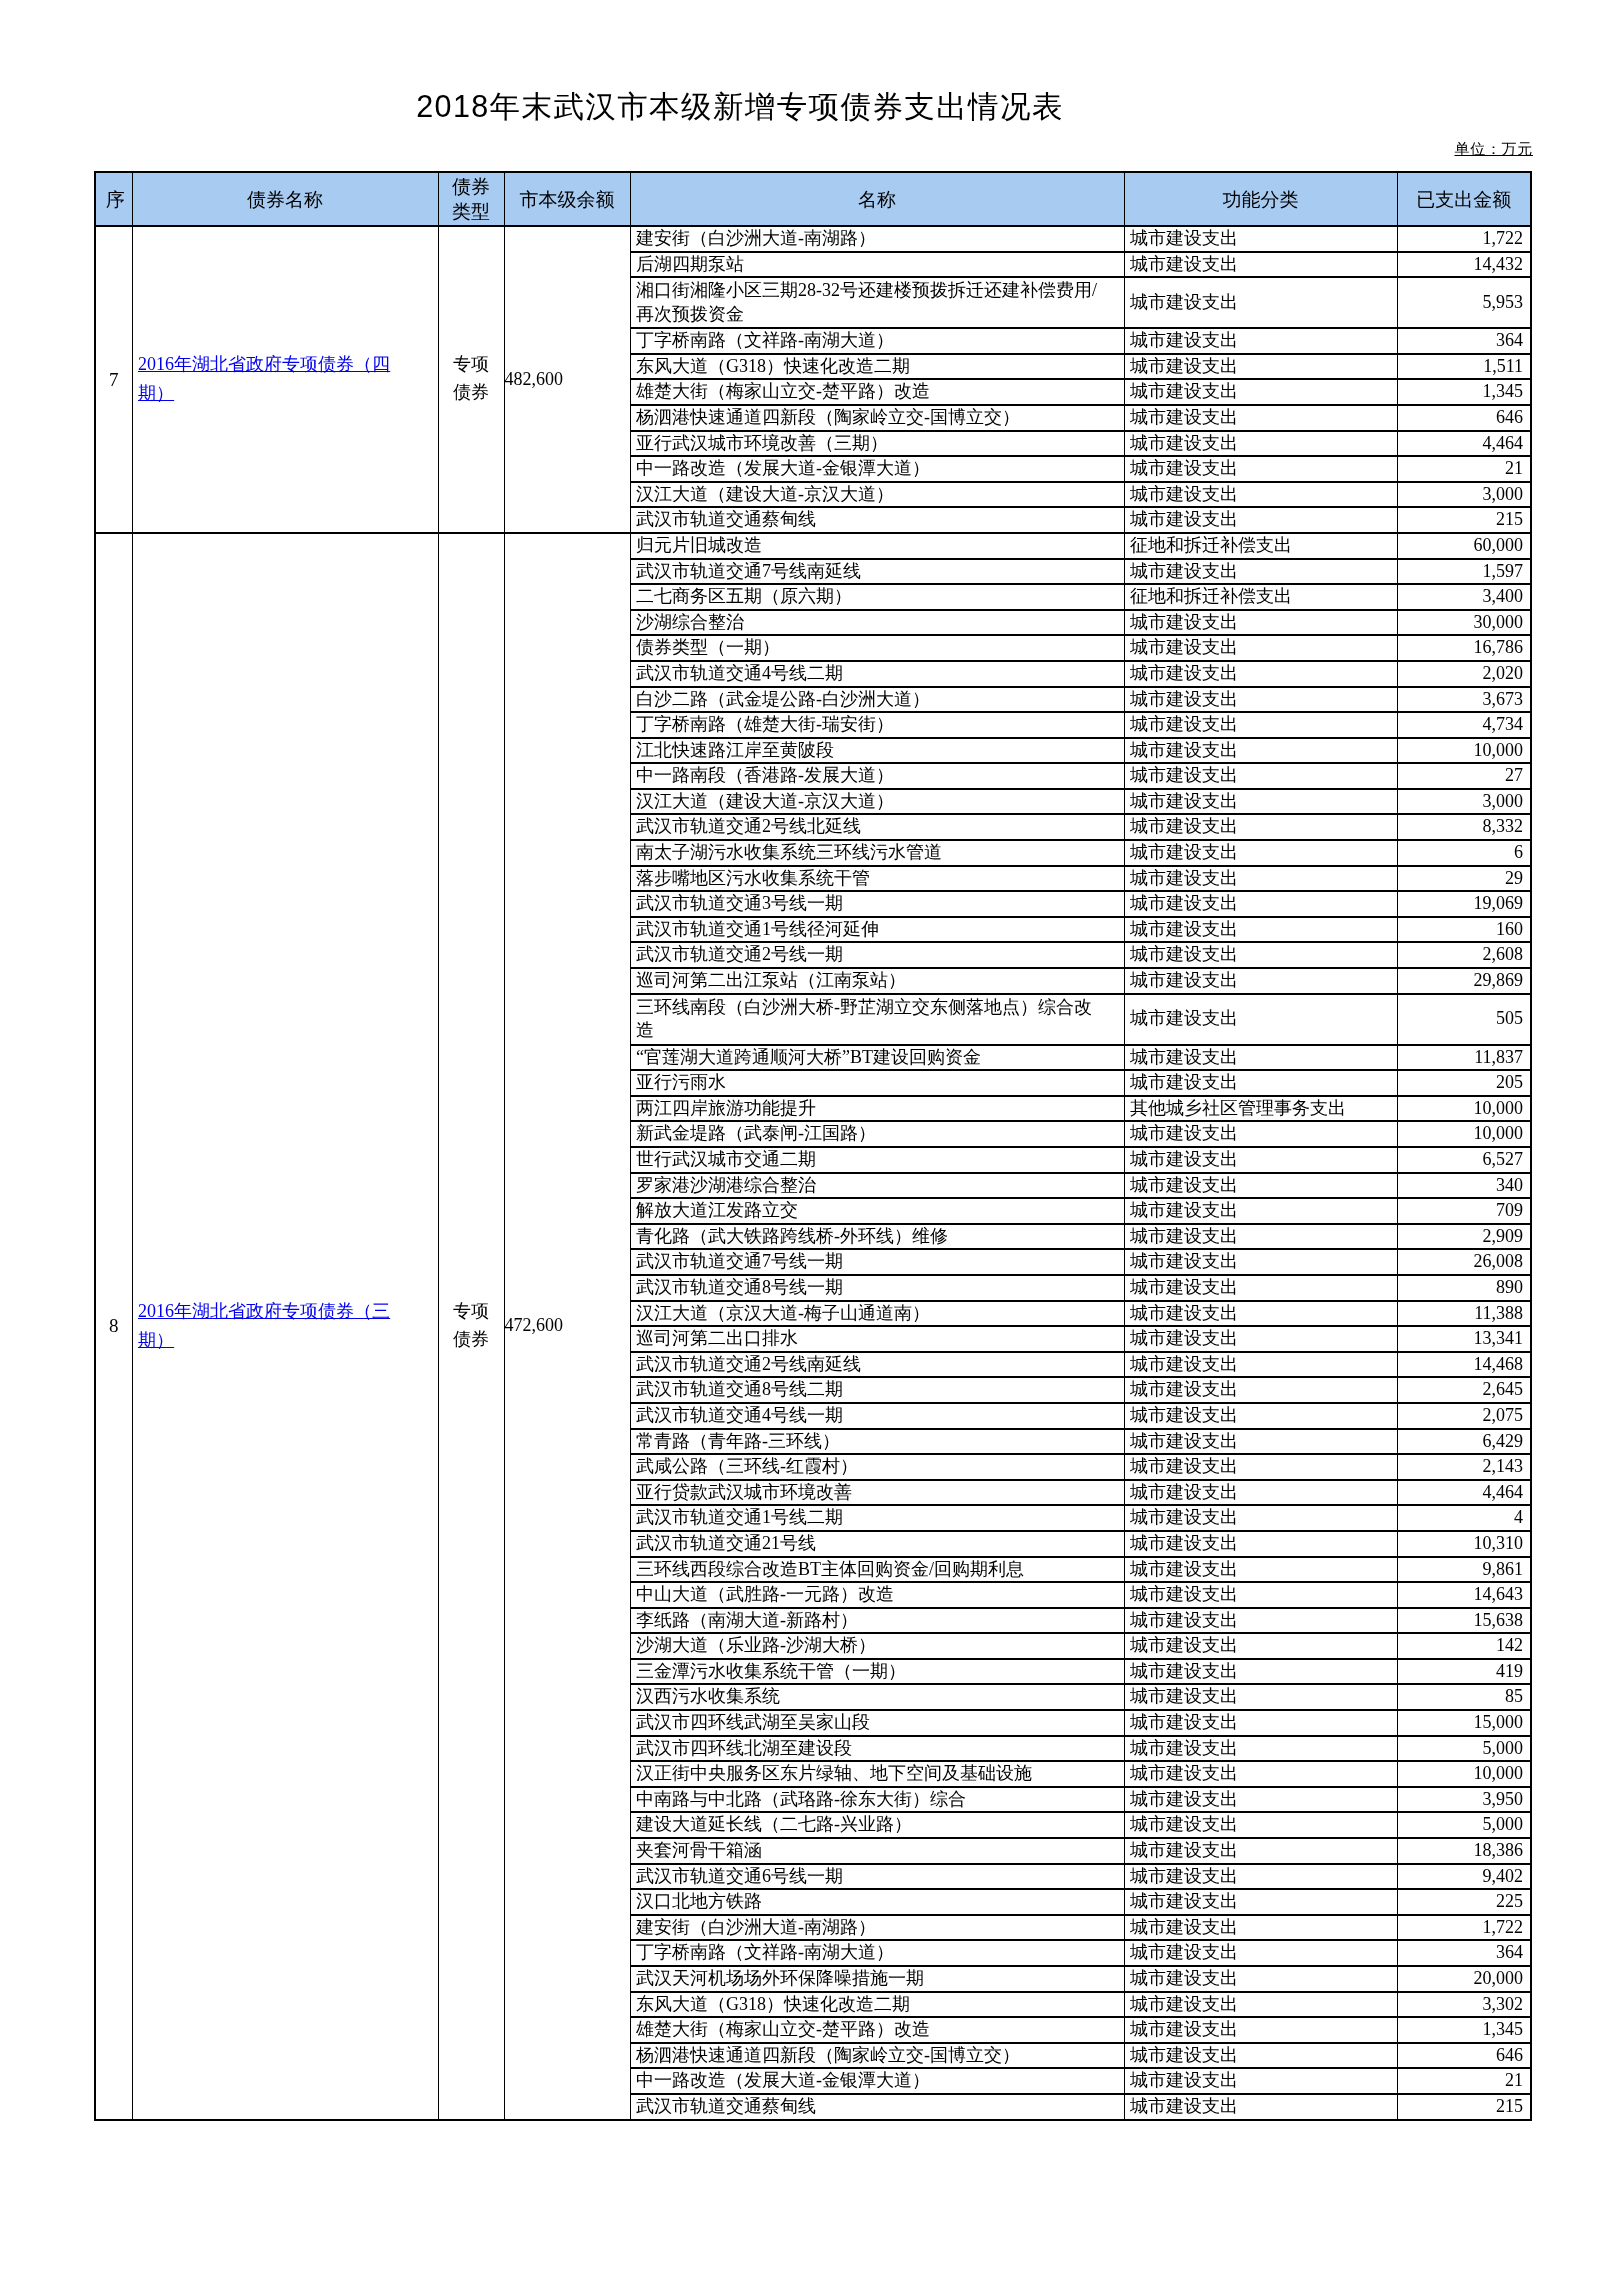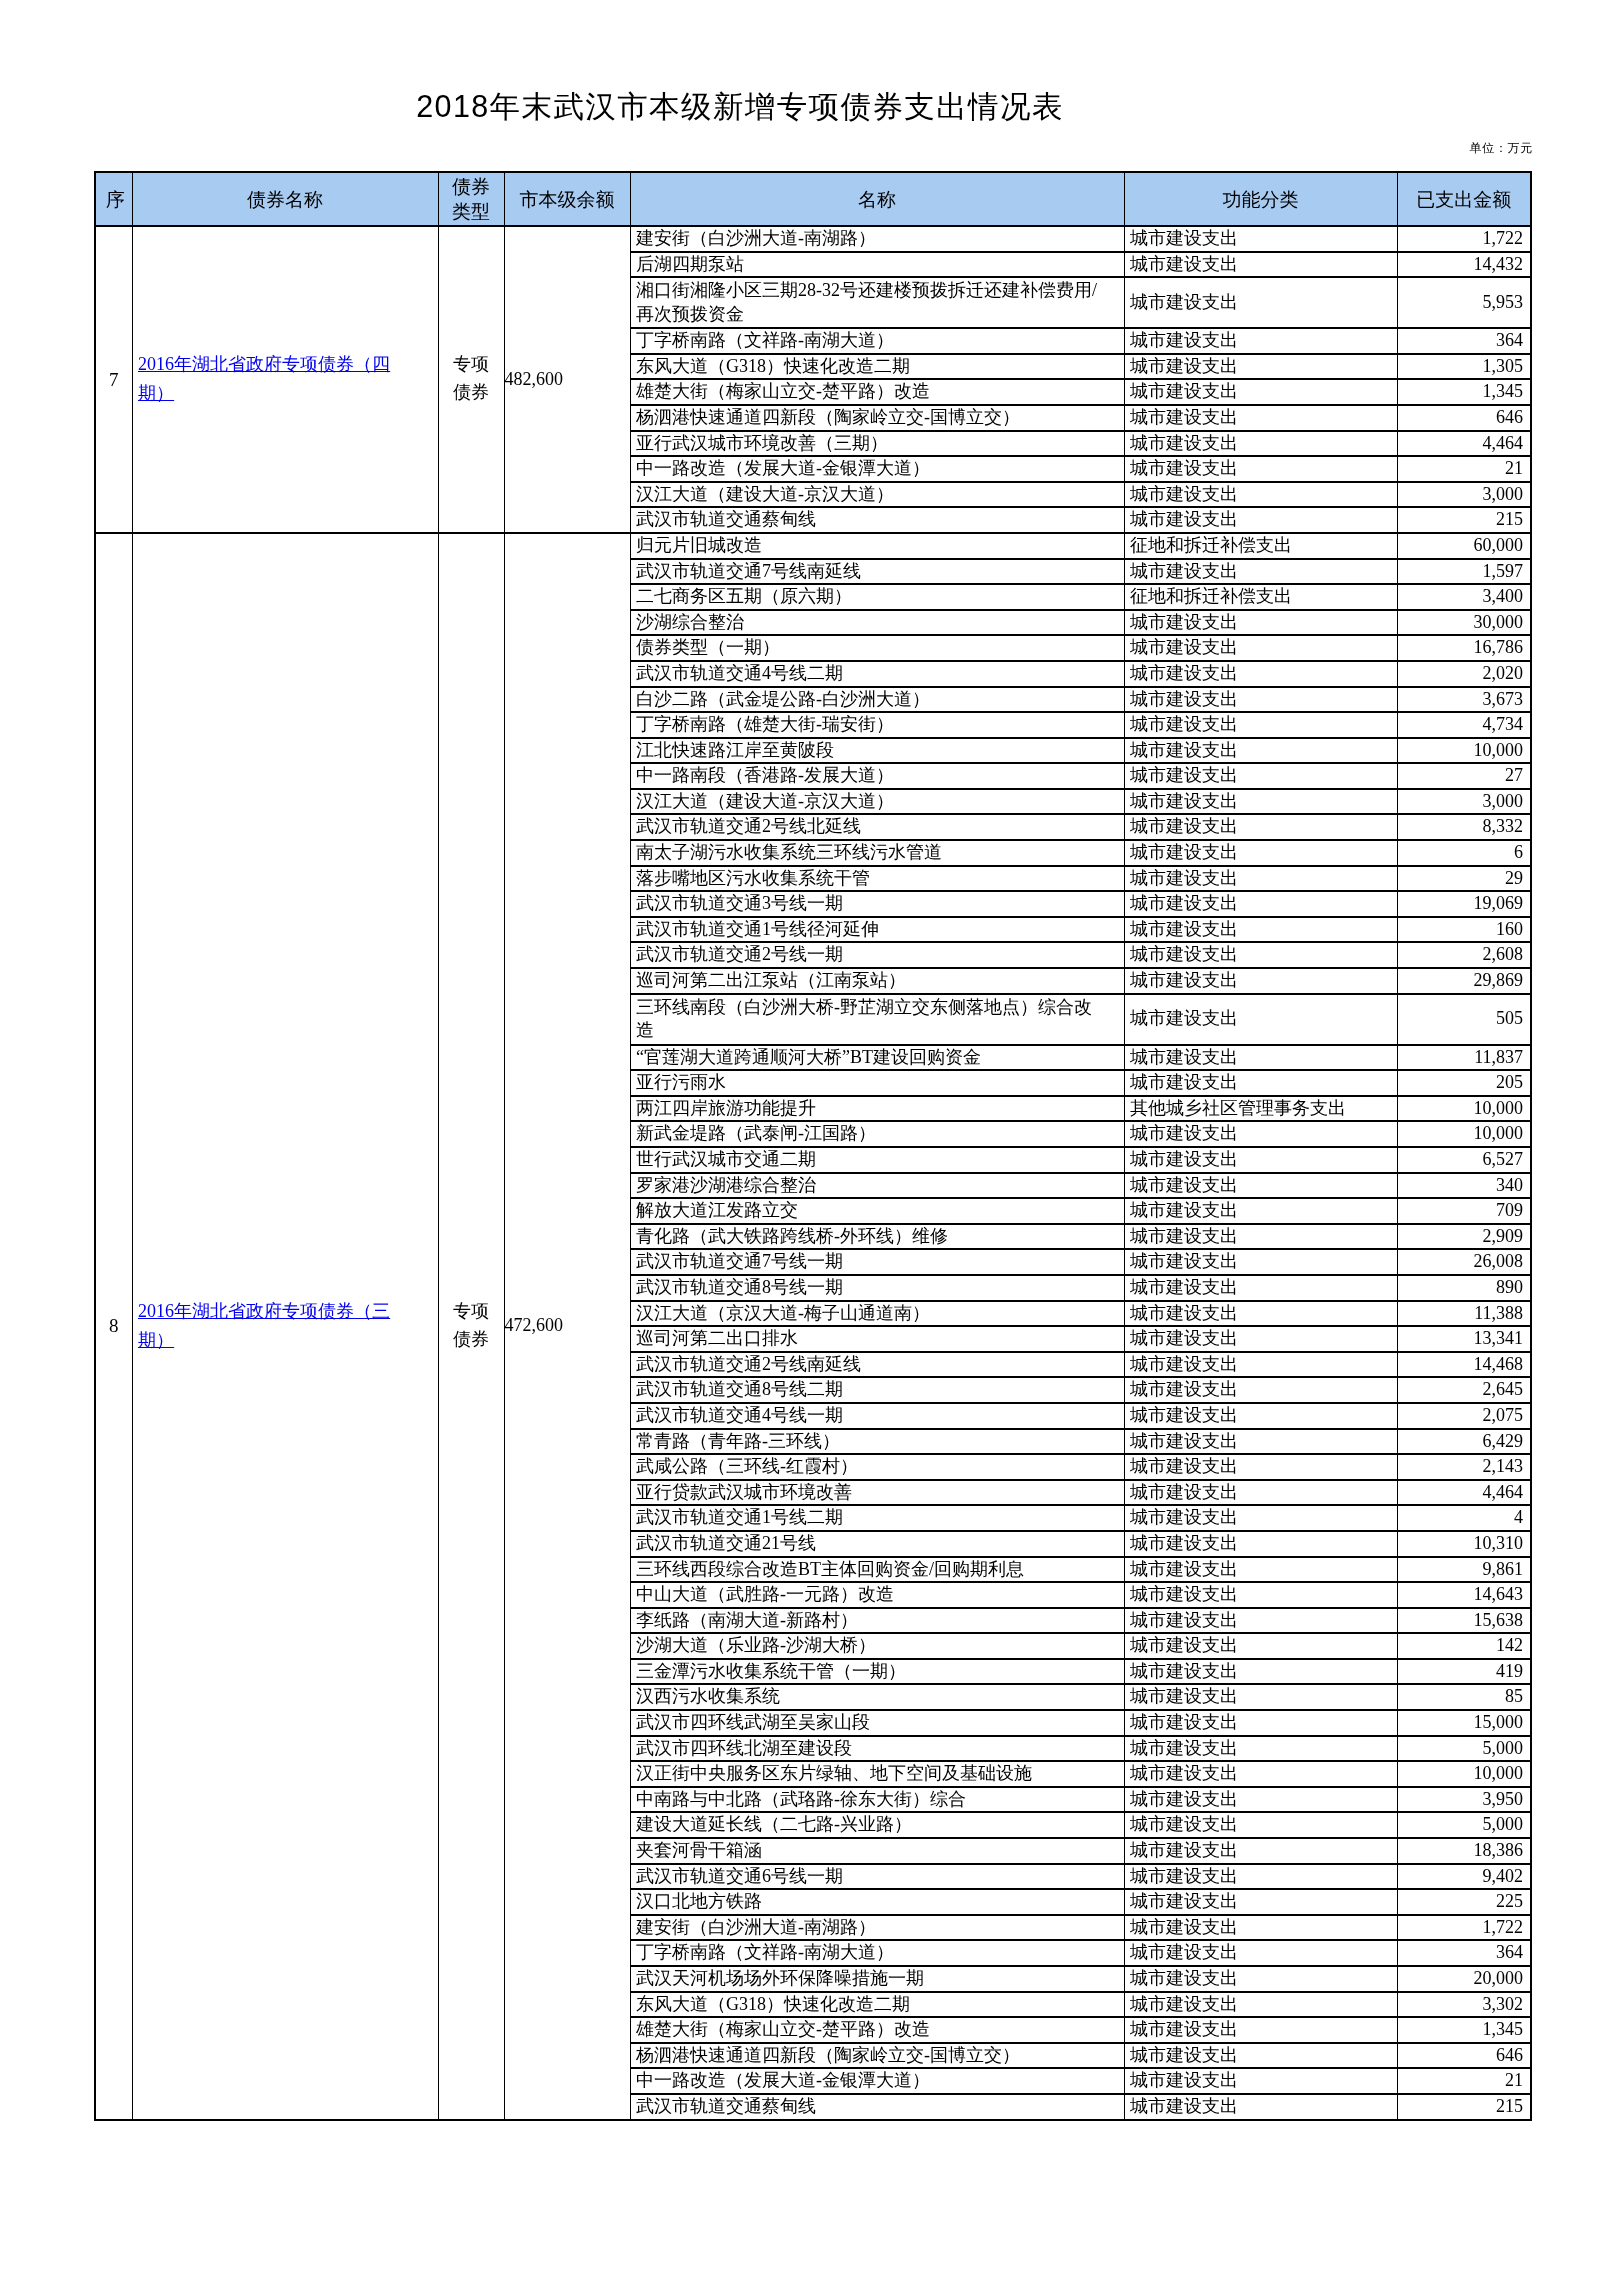--- a/index.html
+++ b/index.html
@@ -21,22 +21,23 @@
     text-align:center;
     font-family:"Liberation Sans","DejaVu Sans",sans-serif;
     font-weight:normal;
     font-size:30.5px;
     letter-spacing:1.4px;
     white-space:nowrap;
   }
   .unit{
     position:absolute;
     top:140px;right:91px;
-    font-size:12px;
+    font-size:15px;
     letter-spacing:0.7px;
+    text-decoration:underline;
   }
   table.bond-table{
     position:absolute;
     left:94px;top:171px;
     width:1438px;
     table-layout:fixed;
     border-collapse:collapse;
     border:2.1px solid var(--border-color);
   }
   th,td{
@@ -125,21 +126,21 @@
         <td class="pamt">5,953</td>
       </tr>
       <tr class="project-row">
         <td class="pname">丁字桥南路（文祥路-南湖大道）</td>
         <td class="pcat">城市建设支出</td>
         <td class="pamt">364</td>
       </tr>
       <tr class="project-row">
         <td class="pname">东风大道（G318）快速化改造二期</td>
         <td class="pcat">城市建设支出</td>
-        <td class="pamt">1,305</td>
+        <td class="pamt">1,511</td>
       </tr>
       <tr class="project-row">
         <td class="pname">雄楚大街（梅家山立交-楚平路）改造</td>
         <td class="pcat">城市建设支出</td>
         <td class="pamt">1,345</td>
       </tr>
       <tr class="project-row">
         <td class="pname">杨泗港快速通道四新段（陶家岭立交-国博立交）</td>
         <td class="pcat">城市建设支出</td>
         <td class="pamt">646</td>

